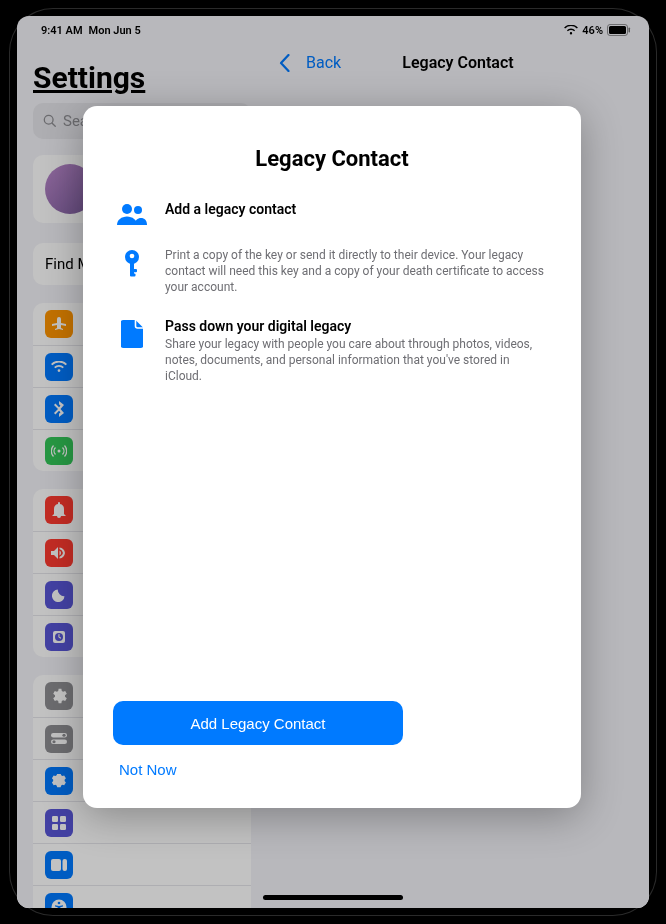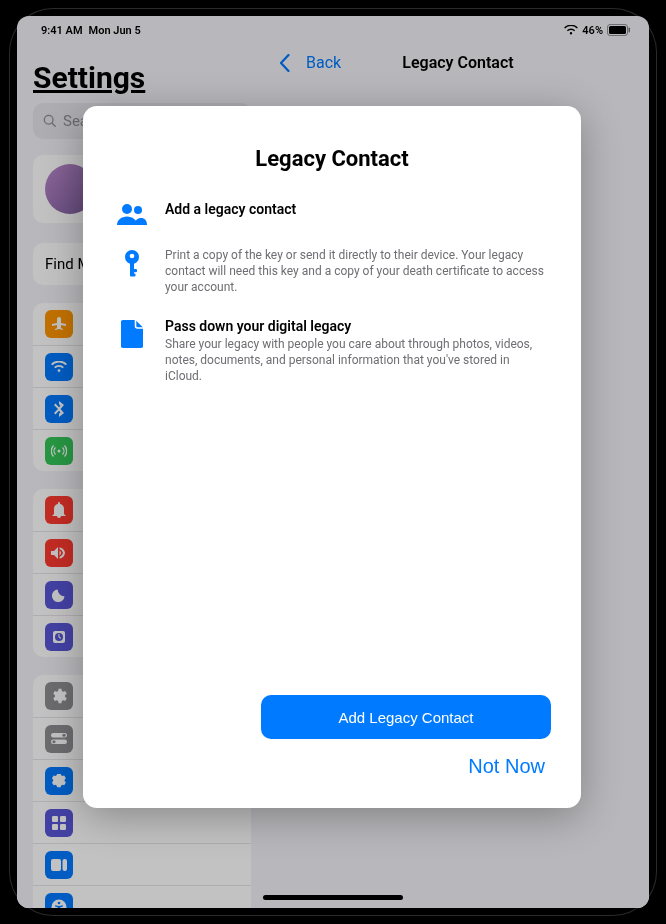--- a/index.html
+++ b/index.html
@@ -212,38 +212,38 @@
     }
     .info-text-desc {
       font-size: 12px;
       color: #6e6e73;
       line-height: 1.35;
     }
     .modal-actions {
       display: flex;
       flex-direction: column;
       gap: 10px;
-      align-items: flex-end;
+      align-items: flex-start;
     }
     .primary-button {
       width: 290px;
       height: 44px;
       border-radius: 10px;
       background: #007aff;
       color: #fff;
       font-size: 15px;
       font-weight: 500;
       border: none;
       cursor: pointer;
     }
     .secondary-button {
       background: none;
       border: none;
       color: #007aff;
-      font-size: 20px;
+      font-size: 15px;
       font-weight: 500;
       cursor: pointer;
       padding: 6px;
     }
     .home-indicator {
       position: absolute;
       bottom: 8px;
       left: 50%;
       transform: translateX(-50%);
       width: 140px;

